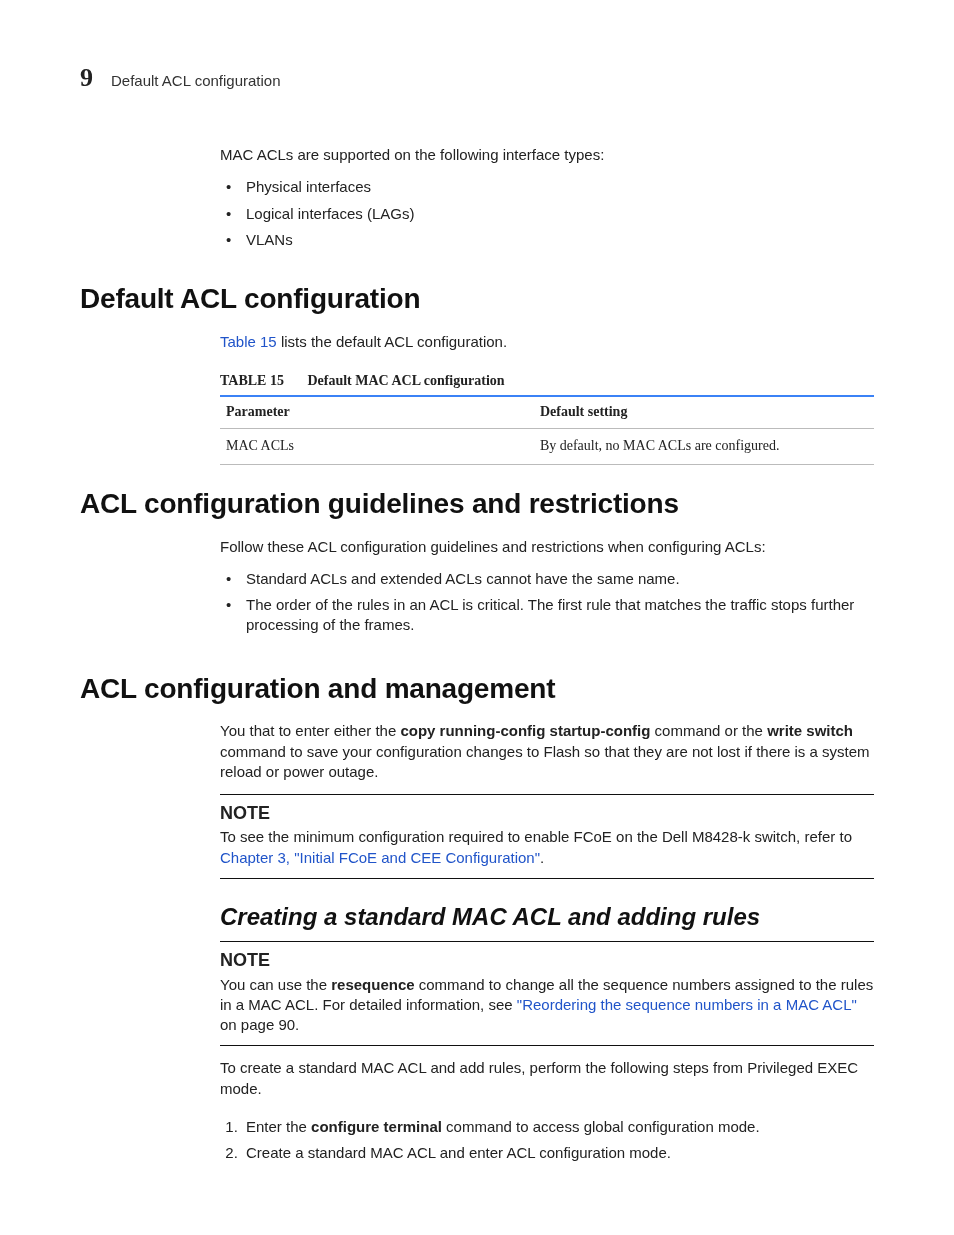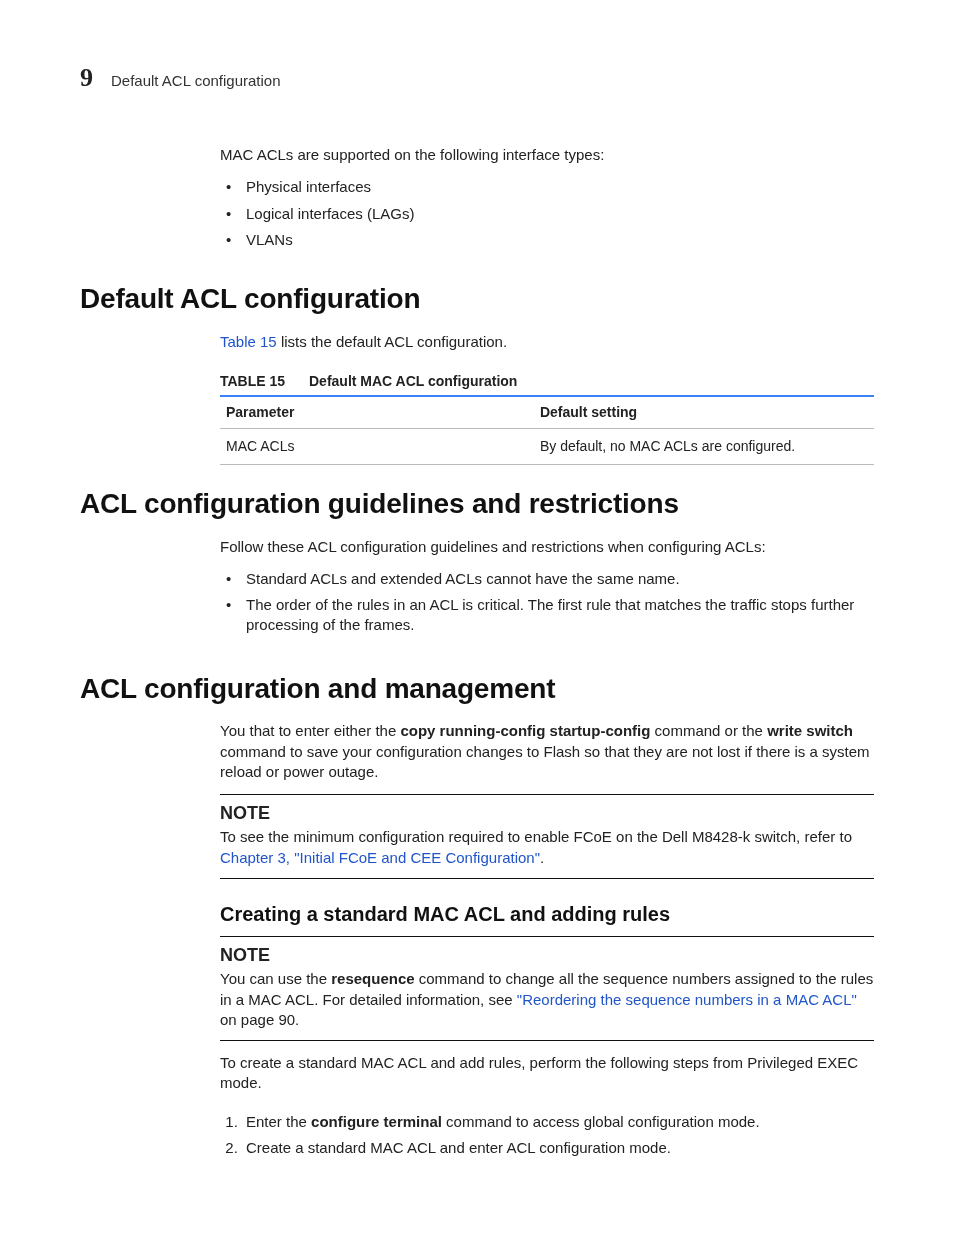--- a/index.html
+++ b/index.html
@@ -43,23 +43,24 @@
     font-family: Arial, Helvetica, sans-serif;
     font-weight: 600;
     font-size: 28px;
     margin: 30px 0 14px 0;
     letter-spacing: -0.2px;
     color: #111;
   }
   .h2 {
     font-family: Arial, Helvetica, sans-serif;
     font-weight: 600;
-    font-size: 20px;
+    font-size: 24px;
     margin: 22px 0 8px 0;
     color: #111;
+    font-style: italic;
   }
   p { margin: 0 0 12px 0; }
   ul.bullets {
     list-style: none;
     padding: 0;
     margin: 0 0 16px 0;
   }
   ul.bullets > li {
     position: relative;
     padding-left: 26px;
@@ -72,21 +73,21 @@
     top: 0;
     font-size: 15px;
     color: #222;
   }
   ol.steps {
     padding-left: 22px;
     margin: 18px 0 16px 0;
   }
   ol.steps > li { margin: 6px 0; padding-left: 4px; }
   .link { color: #2054c9; }
-  .tbl-wrap { margin-top: 20px; }
+  .tbl-wrap { margin-top: 20px; font-family: Liberation Serif, serif; }
   .tbl-caption {
     font-size: 14px;
   }
   .tbl-caption .cap-id { font-weight: 700; margin-right: 20px; }
   .tbl-caption .cap-title { font-weight: 700; }
   table.datatable {
     width: 100%;
     border-collapse: collapse;
     margin-top: 4px;
     font-size: 14px;

